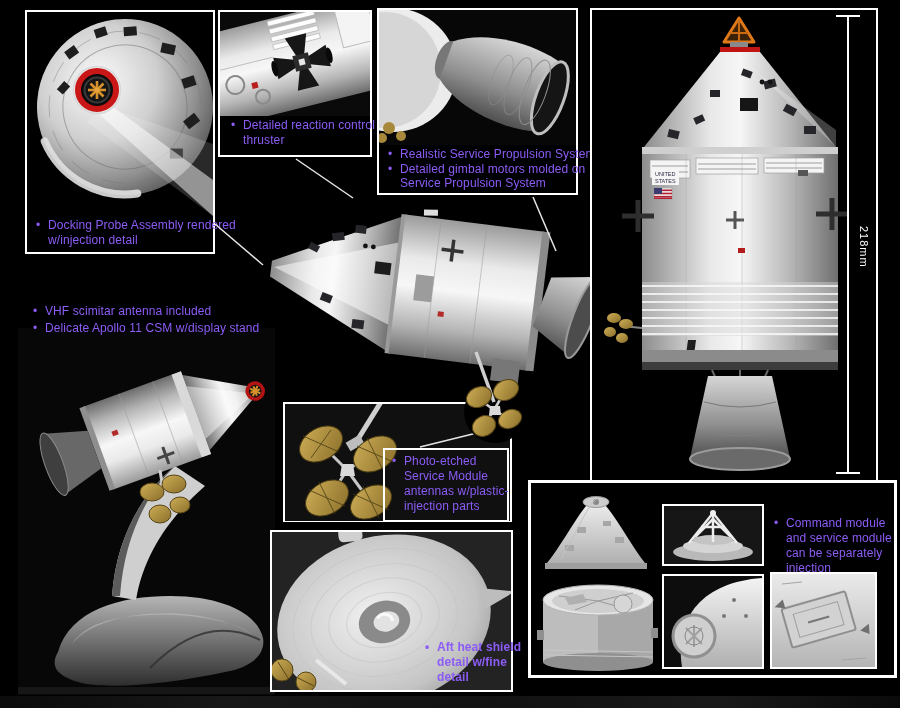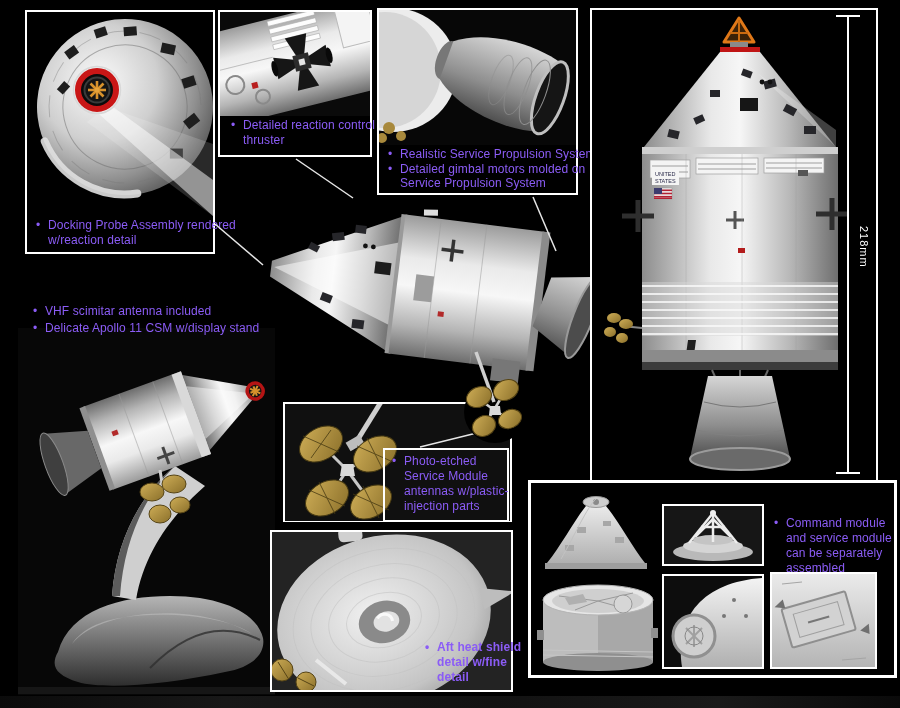--- a/index.html
+++ b/index.html
@@ -182,21 +182,21 @@
         <line x1="61" y1="78" x2="79" y2="78"></line>
             <line x1="70" y1="69" x2="70" y2="87"></line>
         <line x1="63.5" y1="71.5" x2="76.5" y2="84.5"></line>
             <line x1="63.5" y1="84.5" x2="76.5" y2="71.5"></line>
       </g>
       <circle cx="70" cy="78" r="2.5" fill="#e6a43c"></circle>
     </g>
   </svg>
   <div class="cap" style="left:8px;top:206px;width:176px;">
     <div class="ln1">Docking Probe Assembly rendered</div>
-    <div class="ln2">w/reaction detail</div>
+    <div class="ln2">w/injection detail</div>
   </div>
 </div>
 
 <div class="panel" style="left:218px;top:10px;width:154px;height:147px;">
   <svg width="150" height="104">
     <rect width="150" height="104" fill="#0a0a0a"></rect>
     <g transform="rotate(-14 75 52)">
       <rect x="-15" y="2" width="185" height="94" rx="6" fill="url(#gSilvV)"></rect>
       <g fill="#fdfdfd" stroke="#aaa" stroke-width=".6">
         <rect x="58" y="4" width="48" height="5"></rect>
@@ -522,21 +522,21 @@
         <polygon points="84,66 94,62 92,72" fill="#6f6f6f"></polygon>
       </g>
       <line x1="10" y1="10" x2="30" y2="8" stroke="#a5a5a5"></line>
           <line x1="70" y1="86" x2="94" y2="84" stroke="#a5a5a5"></line>
     </svg>
   </div>
   <div class="cap" style="left:242px;top:33px;width:112px;">
     <div class="ln1">Command module</div>
     <div class="ln2">and service module</div>
     <div class="ln2">can be separately</div>
-    <div class="ln2">assembled</div>
+    <div class="ln2">injection</div>
   </div>
 </div>
 
 <div class="cap" id="vhf-block" style="left:32px;top:303px;width:240px;line-height:16.5px;">
   <div class="ln1">VHF scimitar antenna included</div>
   <div class="ln1">Delicate Apollo 11 CSM w/display stand</div>
 </div>
 
 <svg id="layer-lines" class="layer" width="900" height="708">
   <g stroke="#e6e6e6" stroke-width="1.5">

